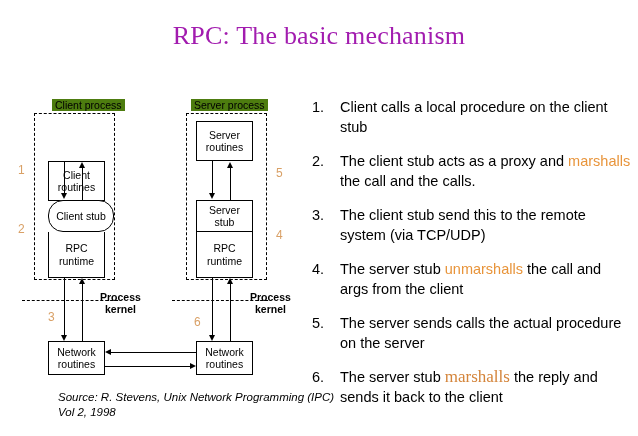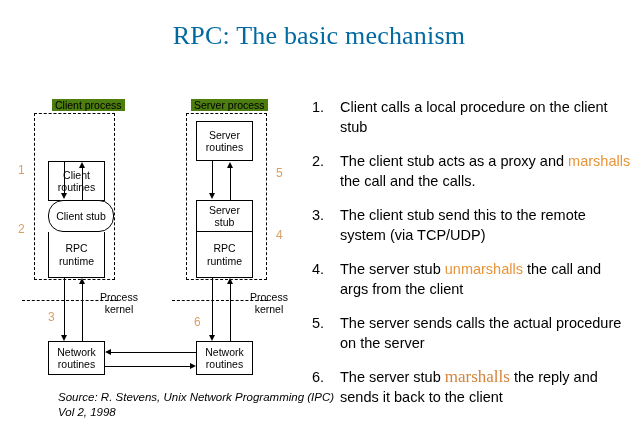--- a/index.html
+++ b/index.html
@@ -18,21 +18,21 @@
 
   
   #slide-title {
     position: absolute;
     left: 0;
     top: 21px;
     width: 638px;
     text-align: center;
     font-family: "Liberation Serif", serif;
     font-size: 26px;
-    color: #0369a1;
+    color: #a21caf;
     letter-spacing: 0.2px;
     white-space: nowrap;
   }
 
   
   #diagram {
     position: absolute;
     left: 0;
     top: 0;
     width: 300px;
@@ -75,20 +75,21 @@
     border-top: 1px dashed #000;
     height: 0;
   }
   .kernel-label {
     position: absolute;
     font-size: 10.5px;
     line-height: 11.5px;
     color: #000;
     text-align: center;
     white-space: nowrap;
+    font-weight: bold;
   }
   .vline {
     position: absolute;
     width: 0;
     border-left: 1.2px solid #000;
   }
   .hline {
     position: absolute;
     height: 0;
     border-top: 1.2px solid #000;

